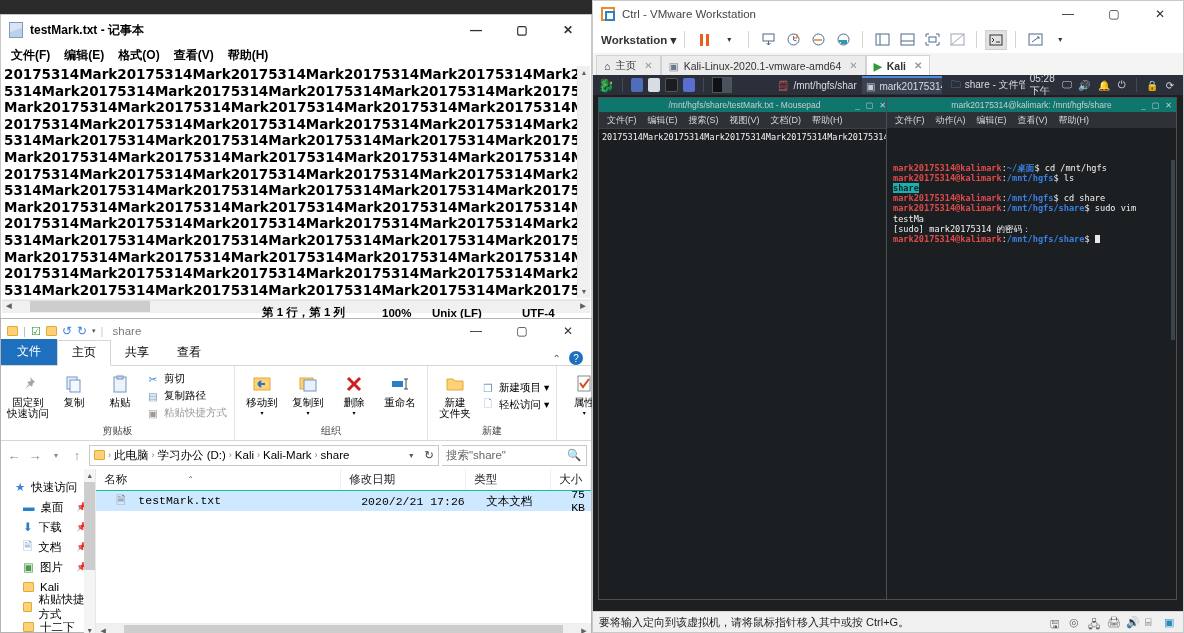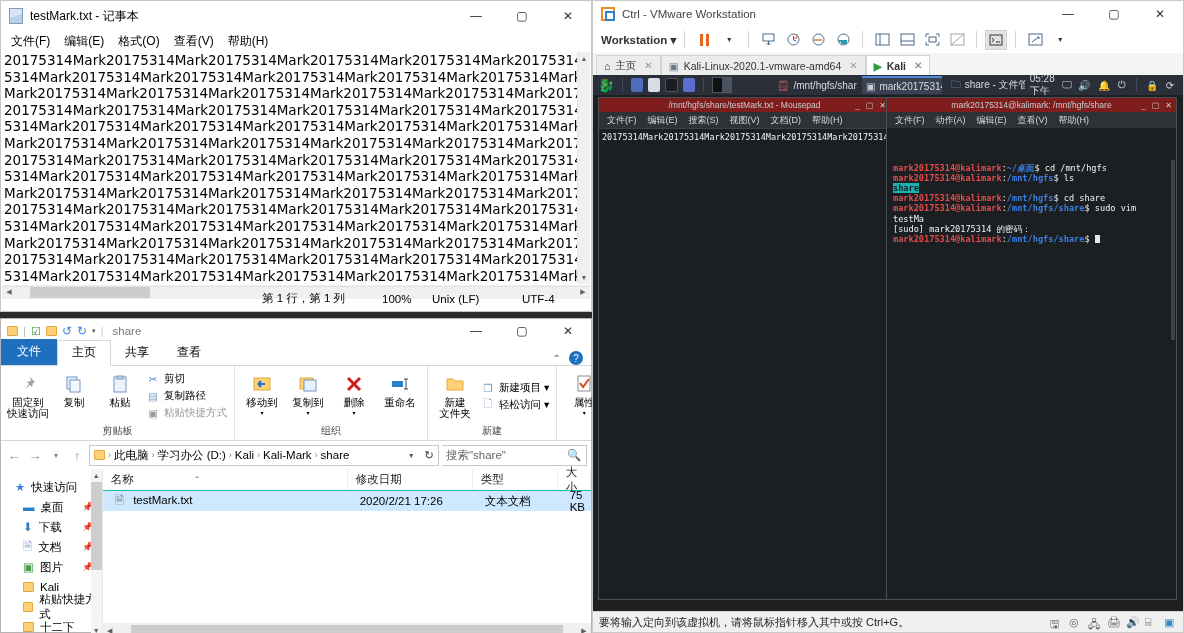--- a/index.html
+++ b/index.html
@@ -1,22 +1,22 @@
 <!DOCTYPE html>
 <html><head>
 <meta charset="utf-8">
 <style>
   * { box-sizing: border-box; margin:0; padding:0; }
   html,body { width:1184px; height:633px; overflow:hidden; background:#2b2b2b;
     font-family:"Liberation Sans", sans-serif; }
   .root { position:relative; width:1184px; height:633px; }
 
   
-  #notepad { position:absolute; left:0; top:0; width:592px; height:312px;
-    background:#fff; border:1px solid #c6c6c6; }
+  #notepad { position:absolute; left:0; top:14px; width:592px; height:312px;
+    background:#fff; border:1px solid #c6c6c6;font-weight:bold; }
   #np-title { height:30px; display:flex; align-items:center; padding-left:8px;
     background:#fff; }
   #np-icon { width:14px; height:16px; background:linear-gradient(160deg,#d8e4f2 50%,#bcd0e8 50%);
     border:1px solid #7a9ec2; margin-right:7px; }
   #np-title-text { font-size:12px; color:#000; }
   .winbtns { margin-left:auto; display:flex; }
   .winbtn { width:46px; height:30px; display:flex; align-items:center; justify-content:center;
     font-size:12px; color:#333; }
   #np-menu { height:20px; display:flex; align-items:center; padding-left:4px;
     font-size:12px; color:#000; gap:2px; }
@@ -89,21 +89,21 @@
   #side-scroll { position:absolute; right:0; top:0; width:11px; height:100%; background:#f4f4f4; }
   #side-thumb { position:absolute; right:0; top:13px; width:11px; height:88px; background:#cdcdcd; }
   #ex-list { flex:1; display:flex; flex-direction:column; }
   #colhead { height:22px; display:flex; align-items:center; font-size:11.5px; color:#222;
     border-bottom:1px solid #14b8a6; }
   #colhead div { padding-left:8px; border-right:1px solid #eee; height:100%;
     display:flex; align-items:center; }
   .c-name{ width:245px; } .c-date{ width:125px; } .c-type{ width:85px; } .c-size{ flex:1; justify-content:flex-end; padding-right:6px !important;}
   .filerow { height:20px; display:flex; align-items:center; font-size:11.5px;
     background:#cde8ff; }
-  .filerow div { padding-left:12px; }
+  .filerow div { padding-left:20px;font-family:Liberation Mono, monospace; }
   .filerow .c-size{ display:flex; justify-content:flex-end; padding-right:8px; }
   #ex-hscroll { height:14px; background:#f0f0f0; display:flex; align-items:center; border-top:1px solid #eee;}
   #ex-hthumb { flex:1; height:12px; background:#cdcdcd; margin:0 14px; }
 
   
   #vmware { position:absolute; left:592px; top:0; width:592px; height:633px;
     background:#f4f4f4; border:1px solid #c9c9c9; display:flex; flex-direction:column; }
   #vm-title { height:25px; display:flex; align-items:center; padding-left:8px;
     font-size:11.5px; color:#444; background:#fff; }
   #vm-logo { width:14px; height:14px; border:2px solid #f08a24; margin-right:7px; position:relative;}
@@ -129,21 +129,21 @@
   .kbsep { width:1px; height:14px; background:#434a57; margin:0 3px; }
   .taskitem { display:flex; align-items:center; gap:4px; max-width:118px; overflow:hidden;
     white-space:nowrap; padding:0 4px; height:18px; }
   .taskitem.active { background:#3a4150; border-top:2px solid #4f8ddc; }
   #kb-right { margin-left:auto; display:flex; align-items:center; gap:7px; padding-right:4px; }
 
   
   #mousepad { position:absolute; left:5px; top:22px; width:293px; height:503px;
     background:#2e3236; border:1px solid #4a5058; }
   .x-title { height:14px; display:flex; align-items:center; justify-content:center;
-    position:relative; font-size:8.5px; color:#c8ccd2; background:#7f1d1d; }
+    position:relative; font-size:8.5px; color:#c8ccd2; background:#0f766e; }
   .x-title .btns { position:absolute; right:4px; display:flex; gap:6px; font-size:8px; }
   .x-menu { height:16px; display:flex; align-items:center; gap:11px; padding-left:8px;
     font-size:9px; color:#d4d8dd; background:#2e3236; }
   #mp-text { font-family:"DejaVu Sans Mono", monospace; font-size:8.5px; color:#f2f2f2;
     background:#1c1f22; height:471px; padding:3px 2px 0 3px; white-space:nowrap;
     overflow:hidden; border-top:1px solid #3b4046; }
 
   
   #terminal { position:absolute; left:293px; top:22px; width:291px; height:503px;
     background:#1c1f22; border:1px solid #4a5058; }

